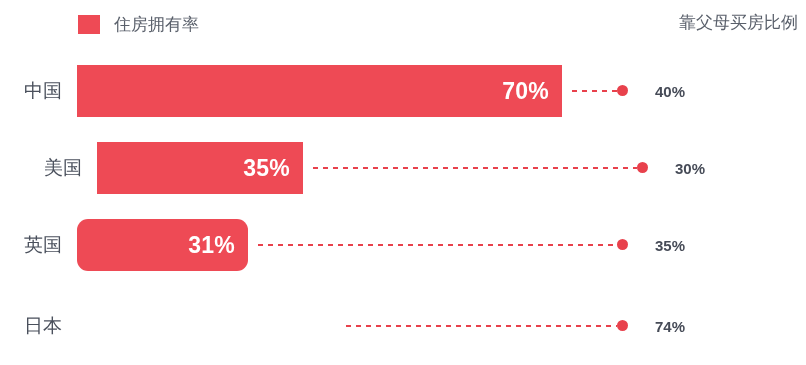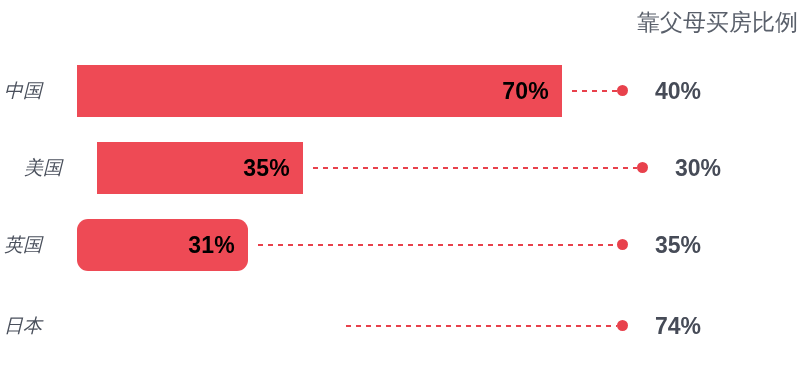--- a/index.html
+++ b/index.html
@@ -38,21 +38,21 @@
     margin-left: 14px;
     font-size: 17px;
     color: #5A606B;
     line-height: 19px;
     white-space: nowrap;
   }
   .right-header {
     position: absolute;
     right: 8px;
     top: 12px;
-    font-size: 23px;
+    font-size: 17px;
     color: #5A606B;
     line-height: 21px;
     white-space: nowrap;
     text-align: right;
   }
 
   
   .rows {
     position: absolute;
     left: 0;
@@ -62,47 +62,46 @@
   }
   .row {
     position: absolute;
     left: 0;
     width: 806px;
     height: 52px;
   }
 
   .row-label {
     position: absolute;
-    left: 4px;
+    left: 24px;
     top: 0;
     width: 62px;
     height: 52px;
     display: flex;
     align-items: center;
     justify-content: flex-start;
     font-size: 19px;
     color: #4A505C;
     white-space: nowrap;
-    font-style: italic;
   }
 
   .bar {
     position: absolute;
     top: 0;
     left: 77px;
     height: 52px;
     background: #EE4A55;
     display: flex;
     align-items: center;
     justify-content: flex-end;
     box-sizing: border-box;
     padding-right: 13px;
   }
   .bar-value {
-    color: #000000;
+    color: #ffffff;
     font-size: 23px;
     font-weight: bold;
     line-height: 23px;
     letter-spacing: 0.2px;
     white-space: nowrap;
   }
 
   .connector {
     position: absolute;
     height: 2px;
@@ -122,32 +121,36 @@
 
   .row-right-value {
     position: absolute;
     top: 0;
     height: 52px;
     left: 655px;
     width: 110px;
     display: flex;
     align-items: center;
     justify-content: flex-start;
-    font-size: 23px;
+    font-size: 15px;
     font-weight: bold;
     color: #464B57;
     line-height: 23px;
     white-space: nowrap;
   }
 </style>
 </head>
 <body>
 
 <div id="chart-root">
 
+  <div class="legend">
+    <span class="legend-swatch"></span>
+    <span class="legend-label">住房拥有率</span>
+  </div>
 
   <div class="right-header">靠父母买房比例</div>
 
   <div class="rows" id="rows-container">
       <div class="row" style="top: 65px;">
         <div class="row-label">中国</div>
         <div class="bar" style="width: 485px;">
           <span class="bar-value">70%</span>
         </div>
         <div class="connector" style="left: 572px; width: 44.5px;"></div>

